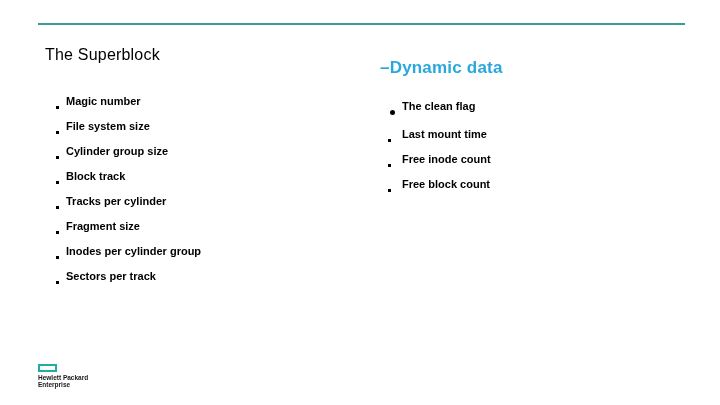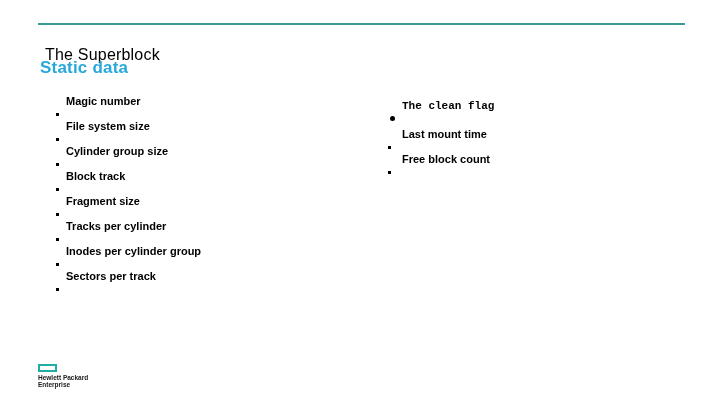--- a/index.html
+++ b/index.html
@@ -36,28 +36,28 @@
     font-weight: bold;
     letter-spacing: 0.2px;
   }
   .heading-static { left: 40px; }
   .heading-dynamic { left: 380px; }
   .list { position: absolute; }
   .list-static  { left: 56px;  top: 95px;  width: 330px; }
   .list-dynamic { left: 388px; top: 100px; width: 300px; }
   .list-item {
     display: flex;
-    align-items: flex-end;
+    align-items: center;
     margin-bottom: 12px;
     font-size: 11px;
     font-weight: bold;
     color: #000000;
     line-height: 13px;
   }
-  .list-dynamic .list-item:first-child { margin-bottom: 15px; font-family: Liberation Mono, monospace; }
+  .list-dynamic .list-item:first-child { margin-bottom: 15px; }
   .bullet-cell {
     flex: 0 0 auto;
     display: block;
     position: relative;
   }
   .list-static  .bullet-cell { width: 10px; }
   .list-dynamic .bullet-cell { width: 14px; }
   .bullet-cell::after {
     content: "";
     position: absolute;
@@ -107,47 +107,47 @@
 </style>
 </head>
 <body>
 
 <div class="slide">
 
   <div class="top-rule" style="background-color: rgb(58, 155, 147);"></div>
 
   <h1 class="page-title">The Superblock</h1>
 
-  <h2 class="col-heading heading-static" style="color: rgb(41, 168, 220);">Static data</h2>
 
+  <h2 class="col-heading heading-dynamic" style="color: rgb(41, 168, 220);">–Dynamic data</h2>
 
   <div class="list list-static">
       <div class="list-item">
       <span class="bullet-cell bullet-square"></span>
       <span class="li-text">Magic number</span>
     </div>
       <div class="list-item">
       <span class="bullet-cell bullet-square"></span>
       <span class="li-text">File system size</span>
     </div>
       <div class="list-item">
       <span class="bullet-cell bullet-square"></span>
       <span class="li-text">Cylinder group size</span>
     </div>
       <div class="list-item">
       <span class="bullet-cell bullet-square"></span>
       <span class="li-text">Block track</span>
     </div>
       <div class="list-item">
       <span class="bullet-cell bullet-square"></span>
-      <span class="li-text">Fragment size</span>
+      <span class="li-text">Tracks per cylinder</span>
     </div>
       <div class="list-item">
       <span class="bullet-cell bullet-square"></span>
-      <span class="li-text">Tracks per cylinder</span>
+      <span class="li-text">Fragment size</span>
     </div>
       <div class="list-item">
       <span class="bullet-cell bullet-square"></span>
       <span class="li-text">Inodes per cylinder group</span>
     </div>
       <div class="list-item">
       <span class="bullet-cell bullet-square"></span>
       <span class="li-text">Sectors per track</span>
     </div>
     </div>
@@ -156,20 +156,24 @@
       <div class="list-item">
       <span class="bullet-cell bullet-round"></span>
       <span class="li-text">The clean flag</span>
     </div>
       <div class="list-item">
       <span class="bullet-cell bullet-square"></span>
       <span class="li-text">Last mount time</span>
     </div>
       <div class="list-item">
       <span class="bullet-cell bullet-square"></span>
+      <span class="li-text">Free inode count</span>
+    </div>
+      <div class="list-item">
+      <span class="bullet-cell bullet-square"></span>
       <span class="li-text">Free block count</span>
     </div>
     </div>
 
   <div class="logo">
     <div class="logo-rect" style="border-color: rgb(31, 173, 164);"></div>
     <div class="logo-name">Hewlett Packard</div>
     <div class="logo-sub">Enterprise</div>
   </div>
 

